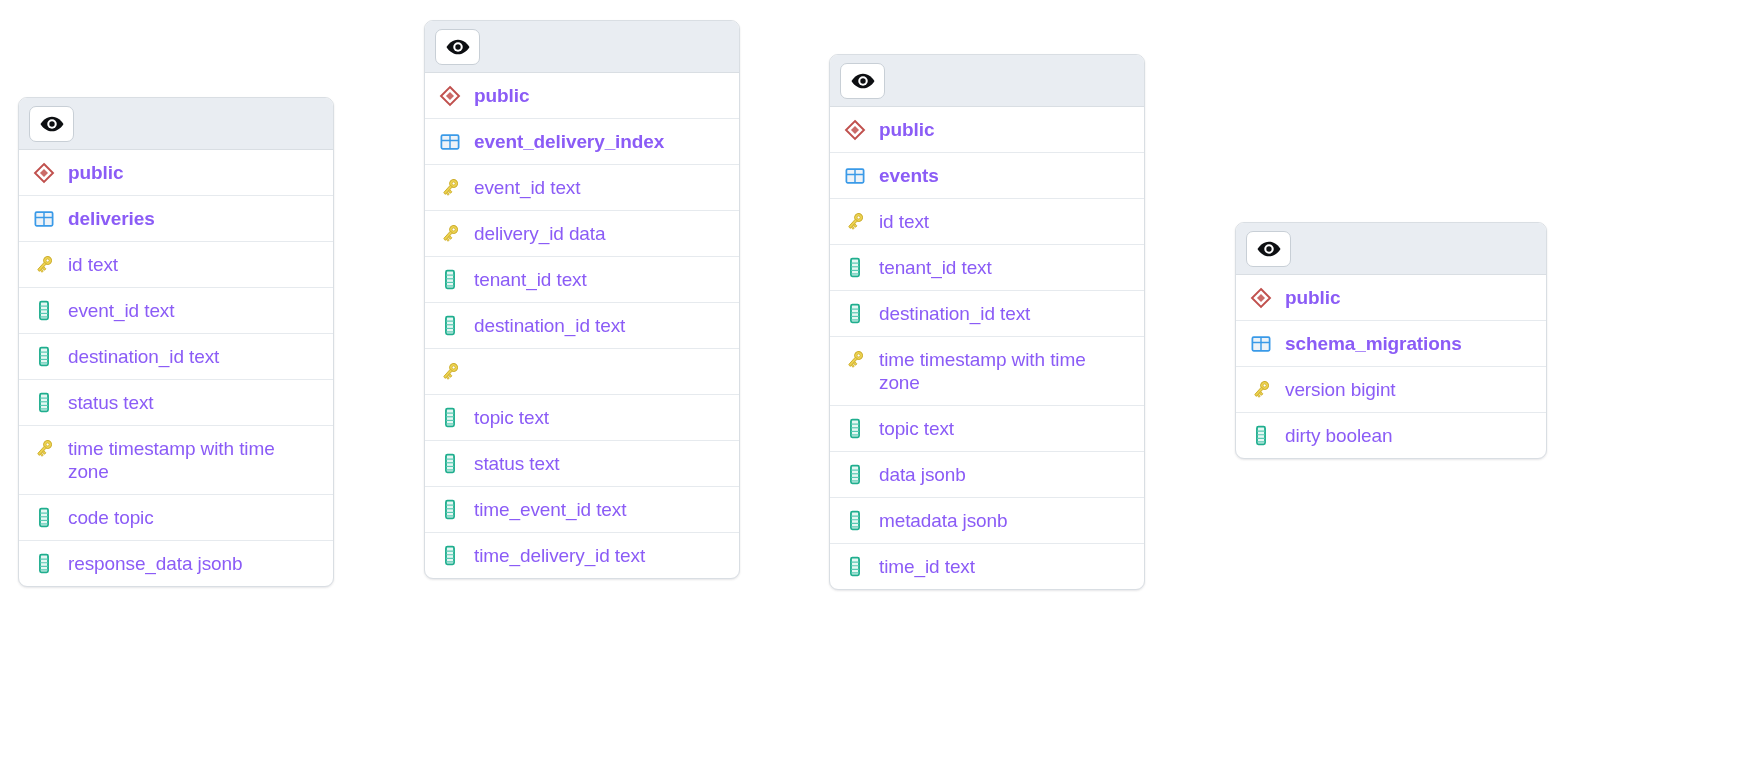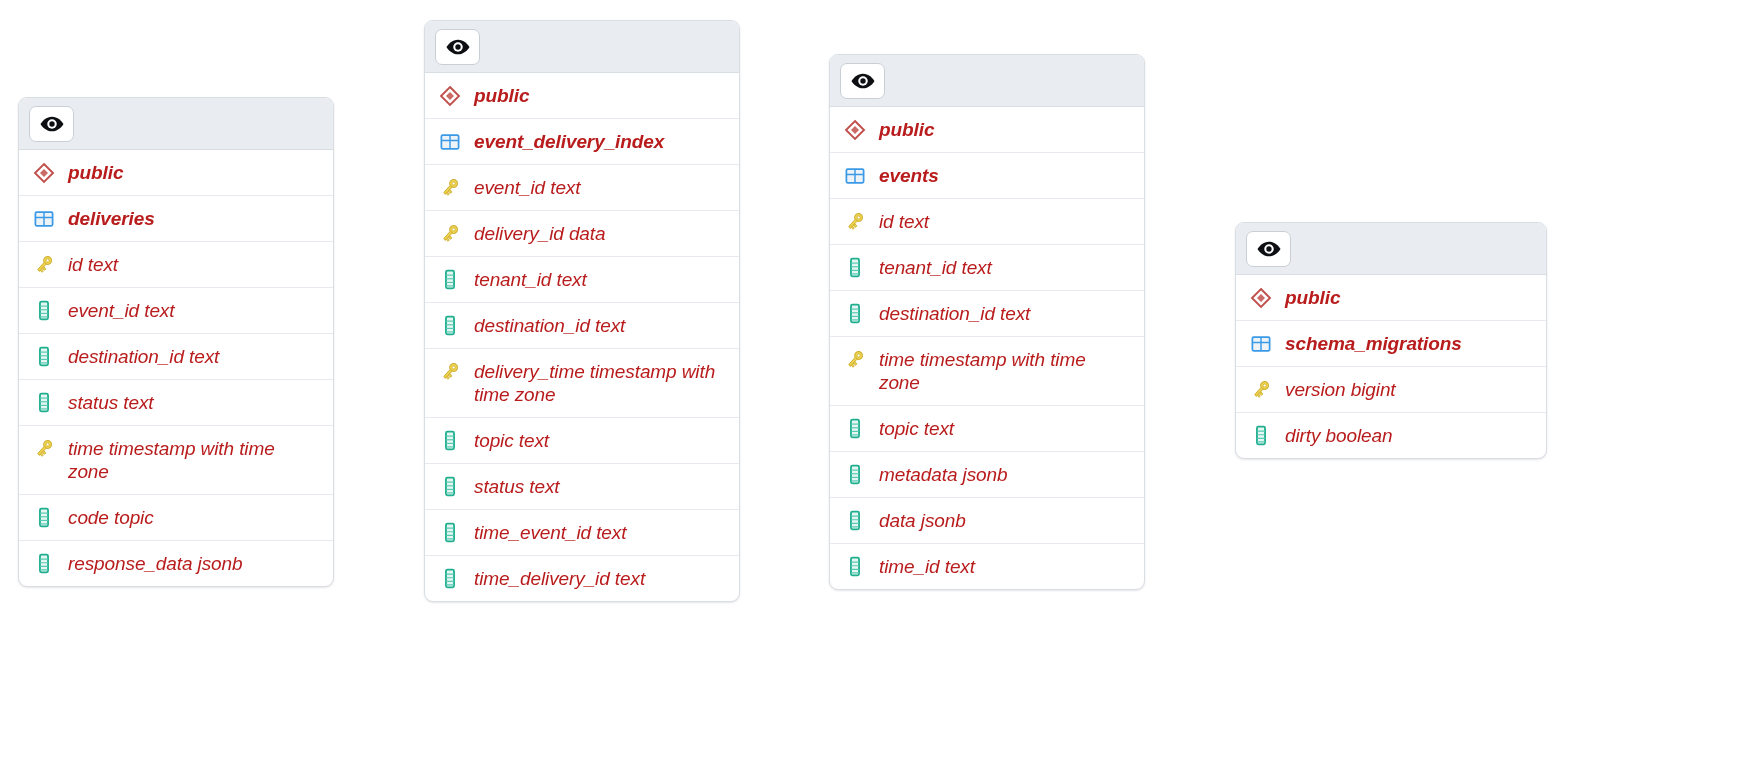--- a/index.html
+++ b/index.html
@@ -63,24 +63,23 @@
     display: flex;
     align-items: center;
     justify-content: center;
     margin-right: 13px;
     margin-top: 0px;
   }
 
   .row-label {
     font-size: 19px;
     line-height: 23px;
-    color: #b91c1c;
+    color: #8b5cf6;
     letter-spacing: -0.1px;
     word-break: break-word;
-    font-style: italic;
   }
 
   .row-schema .row-label,
   .row-table  .row-label { font-weight: bold; }
 
   svg { display: block; }
 </style>
 </head>
 <body>
 
@@ -293,21 +292,20 @@
           <svg width="23" height="23" viewBox="0 0 24 24" aria-hidden="true">
             <g transform="rotate(42 12 12)">
               <circle cx="12" cy="6.1" r="4.3" fill="#ecd24f" stroke="#cdae30" stroke-width="1.1"></circle>
               <circle cx="12" cy="6.1" r="1.6" fill="#ffffff" stroke="#cdae30" stroke-width=".8"></circle>
               <rect x="10.6" y="9.6" width="2.8" height="11.4" rx="1" fill="#ecd24f" stroke="#cdae30" stroke-width="1"></rect>
               <rect x="13.2" y="14.0" width="3.6" height="2.2" rx=".7" fill="#ecd24f" stroke="#cdae30" stroke-width="1"></rect>
               <rect x="13.2" y="17.6" width="3.0" height="2.1" rx=".7" fill="#ecd24f" stroke="#cdae30" stroke-width="1"></rect>
             </g>
           </svg>
         </span>
-        <span class="row-label">delivery_time timestamp with time zone</span>
       </div>
       <div class="row row-column">
         <span class="row-icon">
           <svg width="22" height="23" viewBox="0 0 24 24" aria-hidden="true">
             <rect x="7.6" y="2.4" width="8.8" height="19.2" rx="1.6" fill="#e6f7f3" stroke="#1fae8e" stroke-width="2"></rect>
             <line x1="7.6" y1="7.2" x2="16.4" y2="7.2" stroke="#57c9b2" stroke-width="1.3"></line>
             <line x1="7.6" y1="11.2" x2="16.4" y2="11.2" stroke="#57c9b2" stroke-width="1.3"></line>
             <line x1="7.6" y1="15.2" x2="16.4" y2="15.2" stroke="#57c9b2" stroke-width="1.3"></line>
             <line x1="7.6" y1="19.0" x2="16.4" y2="19.0" stroke="#57c9b2" stroke-width="1.3"></line>
           </svg>
@@ -449,33 +447,33 @@
       <div class="row row-column">
         <span class="row-icon">
           <svg width="22" height="23" viewBox="0 0 24 24" aria-hidden="true">
             <rect x="7.6" y="2.4" width="8.8" height="19.2" rx="1.6" fill="#e6f7f3" stroke="#1fae8e" stroke-width="2"></rect>
             <line x1="7.6" y1="7.2" x2="16.4" y2="7.2" stroke="#57c9b2" stroke-width="1.3"></line>
             <line x1="7.6" y1="11.2" x2="16.4" y2="11.2" stroke="#57c9b2" stroke-width="1.3"></line>
             <line x1="7.6" y1="15.2" x2="16.4" y2="15.2" stroke="#57c9b2" stroke-width="1.3"></line>
             <line x1="7.6" y1="19.0" x2="16.4" y2="19.0" stroke="#57c9b2" stroke-width="1.3"></line>
           </svg>
         </span>
+        <span class="row-label">data jsonb</span>
+      </div>
+      <div class="row row-column">
+        <span class="row-icon">
+          <svg width="22" height="23" viewBox="0 0 24 24" aria-hidden="true">
+            <rect x="7.6" y="2.4" width="8.8" height="19.2" rx="1.6" fill="#e6f7f3" stroke="#1fae8e" stroke-width="2"></rect>
+            <line x1="7.6" y1="7.2" x2="16.4" y2="7.2" stroke="#57c9b2" stroke-width="1.3"></line>
+            <line x1="7.6" y1="11.2" x2="16.4" y2="11.2" stroke="#57c9b2" stroke-width="1.3"></line>
+            <line x1="7.6" y1="15.2" x2="16.4" y2="15.2" stroke="#57c9b2" stroke-width="1.3"></line>
+            <line x1="7.6" y1="19.0" x2="16.4" y2="19.0" stroke="#57c9b2" stroke-width="1.3"></line>
+          </svg>
+        </span>
         <span class="row-label">metadata jsonb</span>
-      </div>
-      <div class="row row-column">
-        <span class="row-icon">
-          <svg width="22" height="23" viewBox="0 0 24 24" aria-hidden="true">
-            <rect x="7.6" y="2.4" width="8.8" height="19.2" rx="1.6" fill="#e6f7f3" stroke="#1fae8e" stroke-width="2"></rect>
-            <line x1="7.6" y1="7.2" x2="16.4" y2="7.2" stroke="#57c9b2" stroke-width="1.3"></line>
-            <line x1="7.6" y1="11.2" x2="16.4" y2="11.2" stroke="#57c9b2" stroke-width="1.3"></line>
-            <line x1="7.6" y1="15.2" x2="16.4" y2="15.2" stroke="#57c9b2" stroke-width="1.3"></line>
-            <line x1="7.6" y1="19.0" x2="16.4" y2="19.0" stroke="#57c9b2" stroke-width="1.3"></line>
-          </svg>
-        </span>
-        <span class="row-label">data jsonb</span>
       </div>
       <div class="row row-column">
         <span class="row-icon">
           <svg width="22" height="23" viewBox="0 0 24 24" aria-hidden="true">
             <rect x="7.6" y="2.4" width="8.8" height="19.2" rx="1.6" fill="#e6f7f3" stroke="#1fae8e" stroke-width="2"></rect>
             <line x1="7.6" y1="7.2" x2="16.4" y2="7.2" stroke="#57c9b2" stroke-width="1.3"></line>
             <line x1="7.6" y1="11.2" x2="16.4" y2="11.2" stroke="#57c9b2" stroke-width="1.3"></line>
             <line x1="7.6" y1="15.2" x2="16.4" y2="15.2" stroke="#57c9b2" stroke-width="1.3"></line>
             <line x1="7.6" y1="19.0" x2="16.4" y2="19.0" stroke="#57c9b2" stroke-width="1.3"></line>
           </svg>

